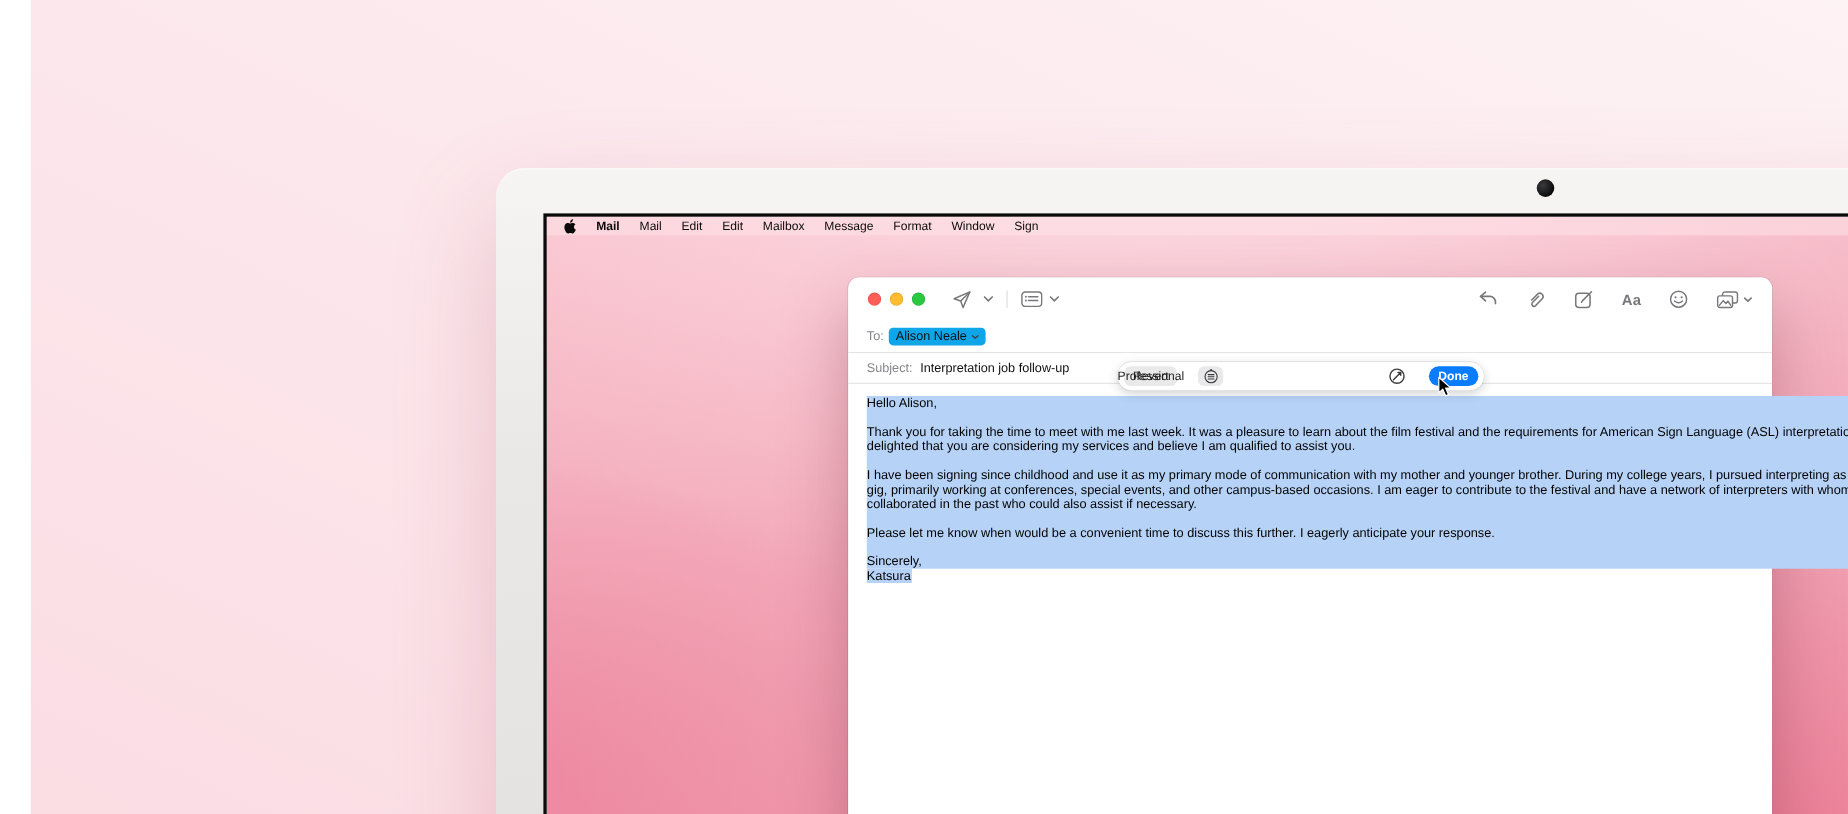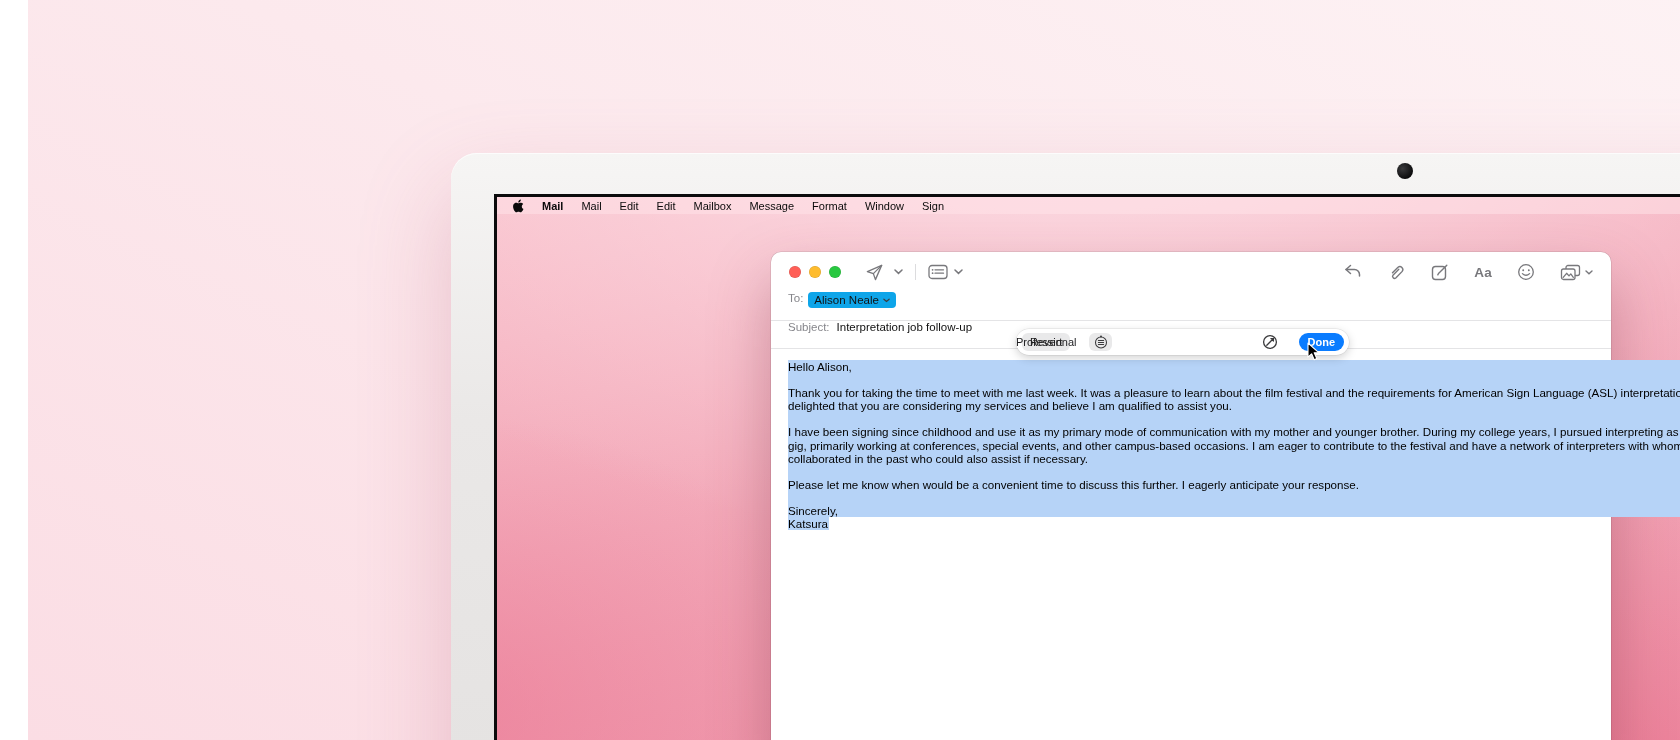--- a/index.html
+++ b/index.html
@@ -33,21 +33,21 @@
           box-shadow:0 0 0 .5px rgba(0,0,0,.15),0 28px 60px rgba(120,40,60,.35);}
   .toolbar{position:relative;height:40px;display:flex;align-items:center;padding:0 18px;color:#78787c;}
   .lights{display:flex;gap:8px;align-items:center;}
   .light{width:12px;height:12px;border-radius:50%;box-shadow:inset 0 0 0 .5px rgba(0,0,0,.15);}
   .tb-icon{display:flex;align-items:center;justify-content:center;}
   .vdiv{width:1px;height:16px;background:#dcdcde;margin:0 12px;}
   .aa{font-size:13.5px;font-weight:600;letter-spacing:.2px;}
   .right-icons{margin-left:auto;display:flex;align-items:center;gap:25px;color:#78787c;}
   .photos-group{display:flex;align-items:center;gap:4px;}
   
-  .fieldrow{height:28px;display:flex;align-items:flex-start;padding:0 17px;font-size:11.5px;color:#86868b;}
+  .fieldrow{height:28px;display:flex;align-items:center;padding:0 17px;font-size:11.5px;color:#86868b;}
   .fieldrow.subject{height:27px;}
   .fieldrow .value{color:#111;margin-left:7px;}
   .divider{height:1px;background:#e4e4e6;}
   .pill{display:flex;align-items:center;gap:4px;background:#0ea5e9;color:#111;
         border-radius:4px;padding:2px 6px;margin-left:5px;font-size:11.5px;}
   .pill svg{display:block;}
   
   .bodyarea{padding:11px 31px 0 17px;font-size:11.6px;line-height:13.1px;color:#000;}
   .selection{background:#b6d3f7;width:940px;}
   .selection p{margin:0 0 13.1px 0;}

